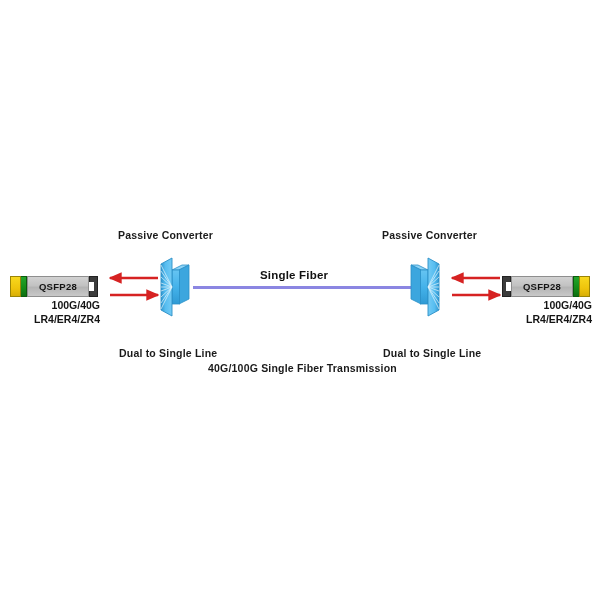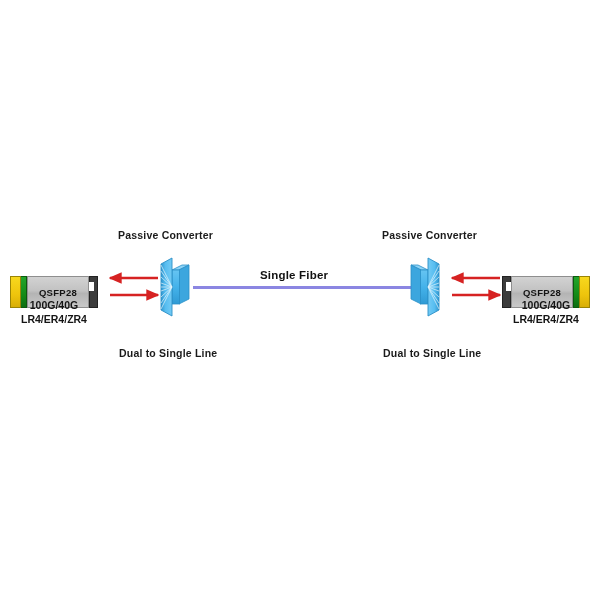--- a/index.html
+++ b/index.html
@@ -25,21 +25,21 @@
     letter-spacing: 0.2px;
   }
   .lbl-conv { font-size: 10.5px; }
   .lbl-dual { font-size: 10.5px; margin-top: 24px; }
   .lbl-fiber { font-size: 11.5px; color: #111; }
   .lbl-caption { font-size: 10.5px; }
 
   
   .module {
     position: absolute;
-    height: 32px;
+    height: 21px;
     display: flex;
     align-items: stretch;
   }
   .mod-body {
     flex: 1 1 auto;
     background: linear-gradient(180deg,#d2d2d2 0%, #c2c2c2 45%, #b4b4b4 55%, #c8c8c8 100%);
     border: 1px solid #8e8e8e;
     display: flex;
     align-items: center;
     justify-content: center;
@@ -78,21 +78,21 @@
     top: 6px;
     height: 9px;
     width: 5px;
     background: #ffffff;
   }
   .bracket.right .bk-notch { left: 0; }
   .bracket.left  .bk-notch { right: 0; }
 
   .mod-caption {
     position: absolute;
-    text-align: center;
+    text-align: right;
     font-family: "Liberation Sans", sans-serif;
     font-size: 10.5px;
     font-weight: bold;
     color: #141414;
     line-height: 14px;
     white-space: nowrap;
   }
 
   
   .fiber {
@@ -154,20 +154,21 @@
     </div>
     <div class="tab-green" style="border-left:1px solid #0b5a0e; border-right:none;"></div>
     <div class="tab-yellow"></div>
   </div>
 
   <div class="mod-caption" style="left:500px; top:298px; width:92px;">
     <div>100G/40G</div>
     <div>LR4/ER4/ZR4</div>
   </div>
 
+  <div class="lbl lbl-caption" style="left:208px; top:362px;">40G/100G Single Fiber Transmission</div>
 
   <svg class="overlay" viewBox="0 0 600 600">
     <defs>
       <linearGradient id="coneGradL" x1="0" y1="0" x2="1" y2="0">
         <stop offset="0%" stop-color="#2f96cf"></stop>
         <stop offset="40%" stop-color="#57bdf0"></stop>
         <stop offset="100%" stop-color="#74cbf5"></stop>
       </linearGradient>
       <linearGradient id="coneGradR" x1="1" y1="0" x2="0" y2="0">
         <stop offset="0%" stop-color="#2f96cf"></stop>

